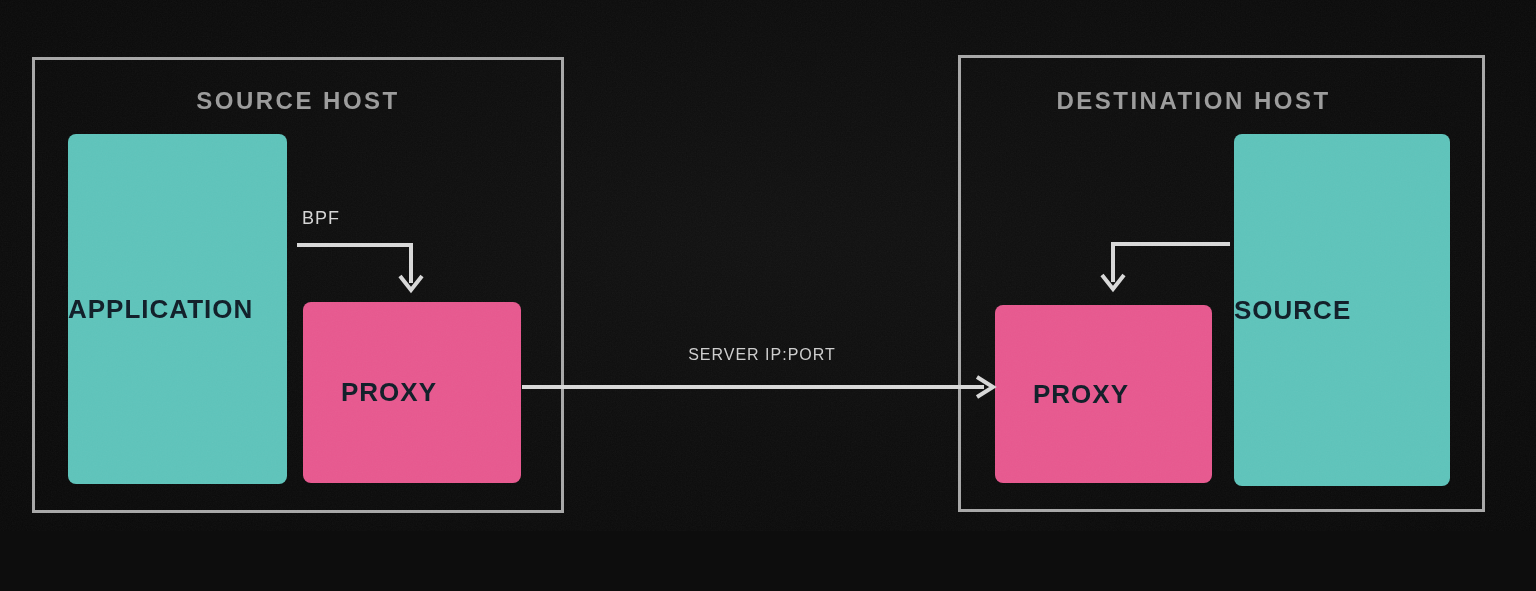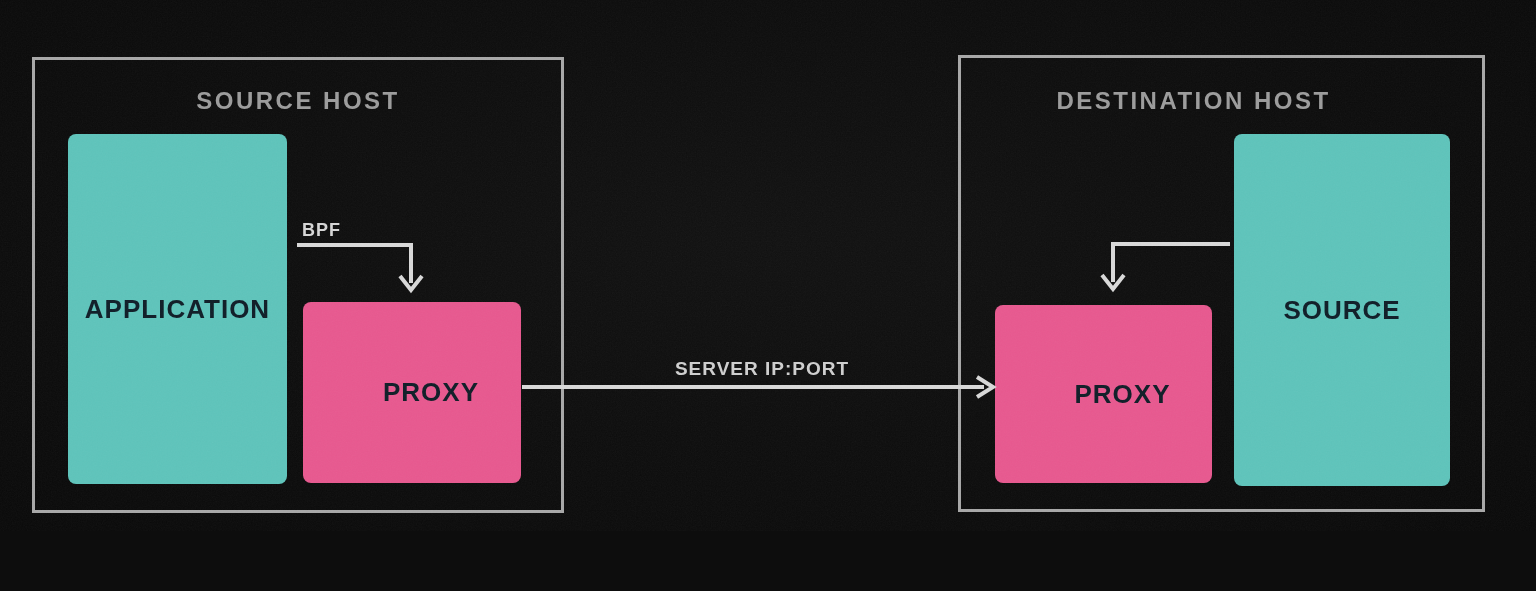--- a/index.html
+++ b/index.html
@@ -34,52 +34,51 @@
     color: #9c9c9c;
   }
   .source-title { left: 32px; top: 87px; width: 532px; }
   .dest-title   { left: 906px; top: 87px; width: 527px; padding-left: 24px; }
 
   .block {
     position: absolute;
     border-radius: 8px;
     display: flex;
     align-items: center;
-    justify-content: center;
+    justify-content: flex-start;
     box-sizing: border-box;
   }
   .block .block-label {
     font-size: 26px;
     font-weight: bold;
     letter-spacing: 1px;
     color: #0f1d27;
   }
   .teal { background: #5ec4bb; }
   .pink { background: #e8588f; padding-left: 38px; }
 
   .application-block { left: 68px;   top: 134px; width: 219px; height: 350px; }
   .proxy-left-block  { left: 303px;  top: 302px; width: 218px; height: 181px; }
   .proxy-right-block { left: 995px;  top: 305px; width: 217px; height: 178px; }
   .server-block      { left: 1234px; top: 134px; width: 216px; height: 352px; }
 
   .flow-label {
     position: absolute;
-    font-weight: bold;
+    font-weight: normal;
     color: #d6d6d6;
-    margin-top: 12px;
   }
   .bpf-label {
     left: 302px; top: 208px;
     font-size: 18px;
     letter-spacing: 1px;
   }
   .conn-label {
     left: 612px; top: 346px; width: 300px;
     text-align: center;
-    font-size: 19px;
+    font-size: 16px;
     letter-spacing: 1px;
     color: #cfcfcf;
   }
 
   .arrows, .grain {
     position: absolute;
     left: 0; top: 0;
     width: 1536px;
     height: 591px;
     pointer-events: none;

